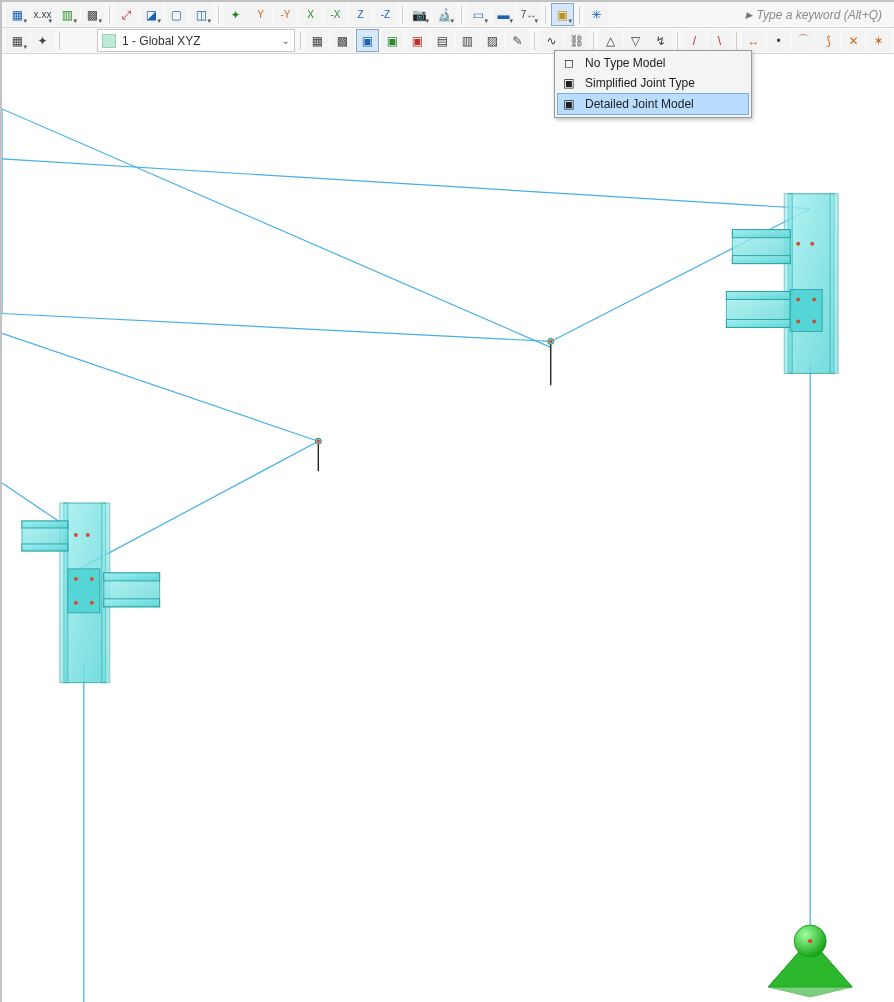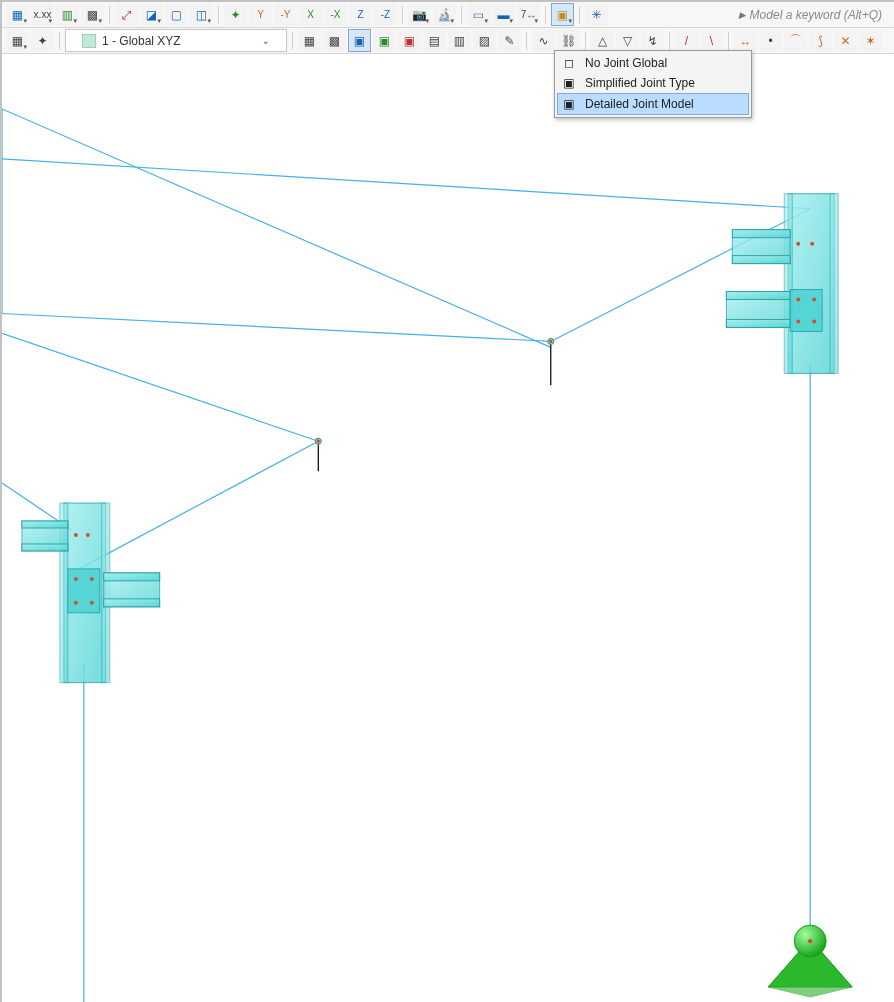--- a/index.html
+++ b/index.html
@@ -65,24 +65,25 @@
     font-size: 9px;
     color: #777;
   }
   .combo {
     display: flex;
     align-items: center;
     height: 21px;
     border: 1px solid #c8c8c8;
     background: #fff;
     width: 188px;
-    padding: 0 16px;
+    padding: 0 4px;
     font-size: 12px;
     color: #333;
     gap: 6px;
+    margin-left: 32px;
   }
   .combo .sw {
     width: 12px;
     height: 12px;
     background: #bfead6;
     border: 1px solid #9ccfb9;
   }
   .combo .caret {
     margin-left: auto;
     font-size: 10px;
@@ -230,21 +231,21 @@
         <span class="drop">▾</span>
       </div>
       <div class="tsep"></div>
       <div class="tbtn">
         <span class="glyph-blue">✳</span>
       </div>
     </div>
   <div class="spacer-flex"></div>
   <div class="searchbox">
     <span class="tri">▶</span>
-    <span>Model a keyword (Alt+Q)</span>
+    <span>Type a keyword (Alt+Q)</span>
   </div>
 </div>
 
 <div class="toolbar">
   <div id="tb2l" style="display:flex;align-items:center;gap:2px;">
       <div class="tbtn">
         <span class="">▦</span>
         <span class="drop">▾</span>
       </div>
       <div class="tbtn">
@@ -328,21 +329,21 @@
       </div>
       <div class="tbtn">
         <span class="glyph-orange">✶</span>
       </div>
     </div>
 </div>
 
 <div class="menu" id="jointMenu">
     <div class="mitem">
       <div class="micon">◻</div>
-      <span>No Joint Global</span>
+      <span>No Type Model</span>
     </div>
     <div class="mitem">
       <div class="micon">▣</div>
       <span>Simplified Joint Type</span>
     </div>
     <div class="mitem highlight">
       <div class="micon">▣</div>
       <span>Detailed Joint Model</span>
     </div>
   </div>

